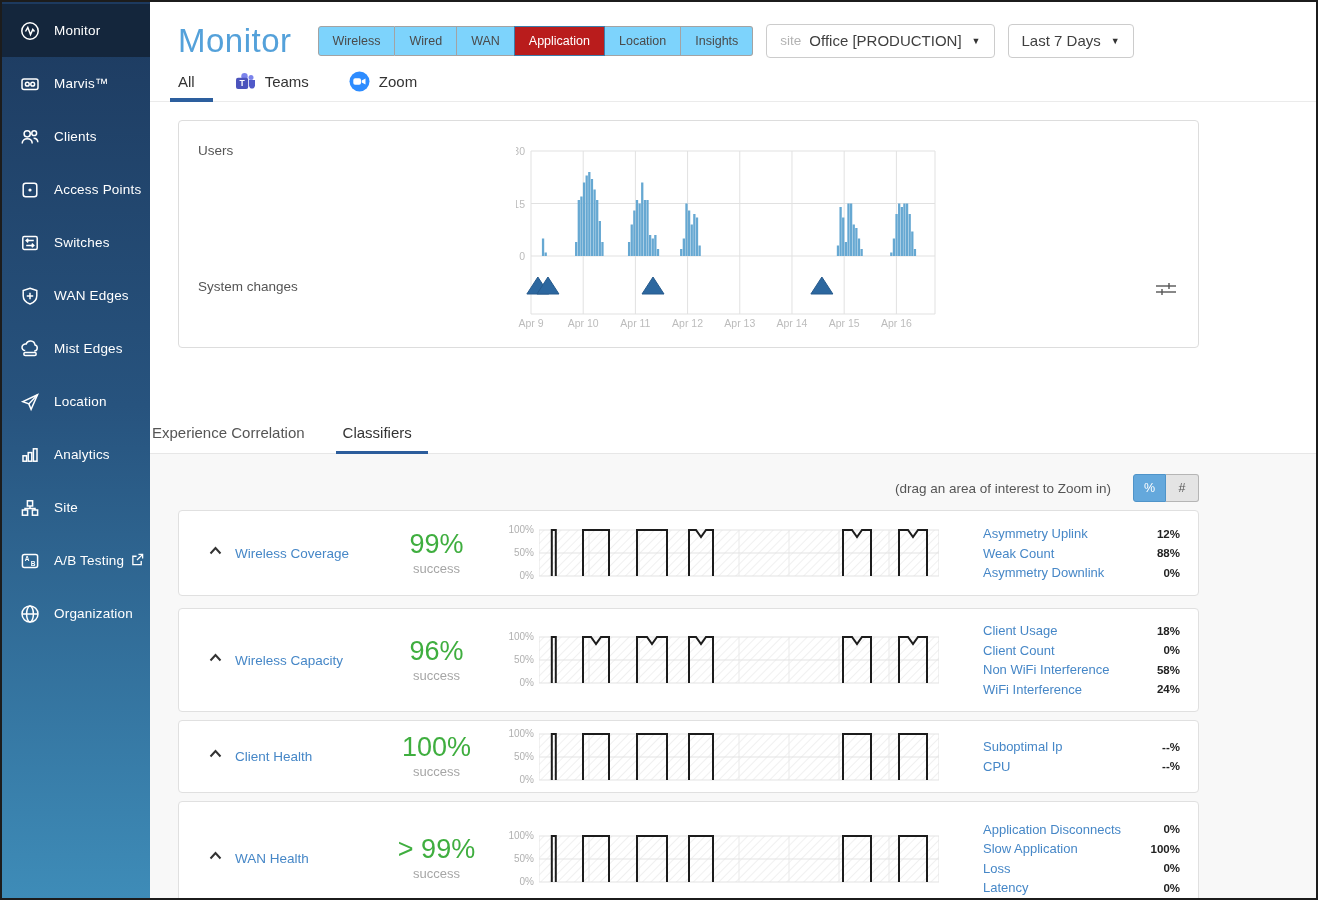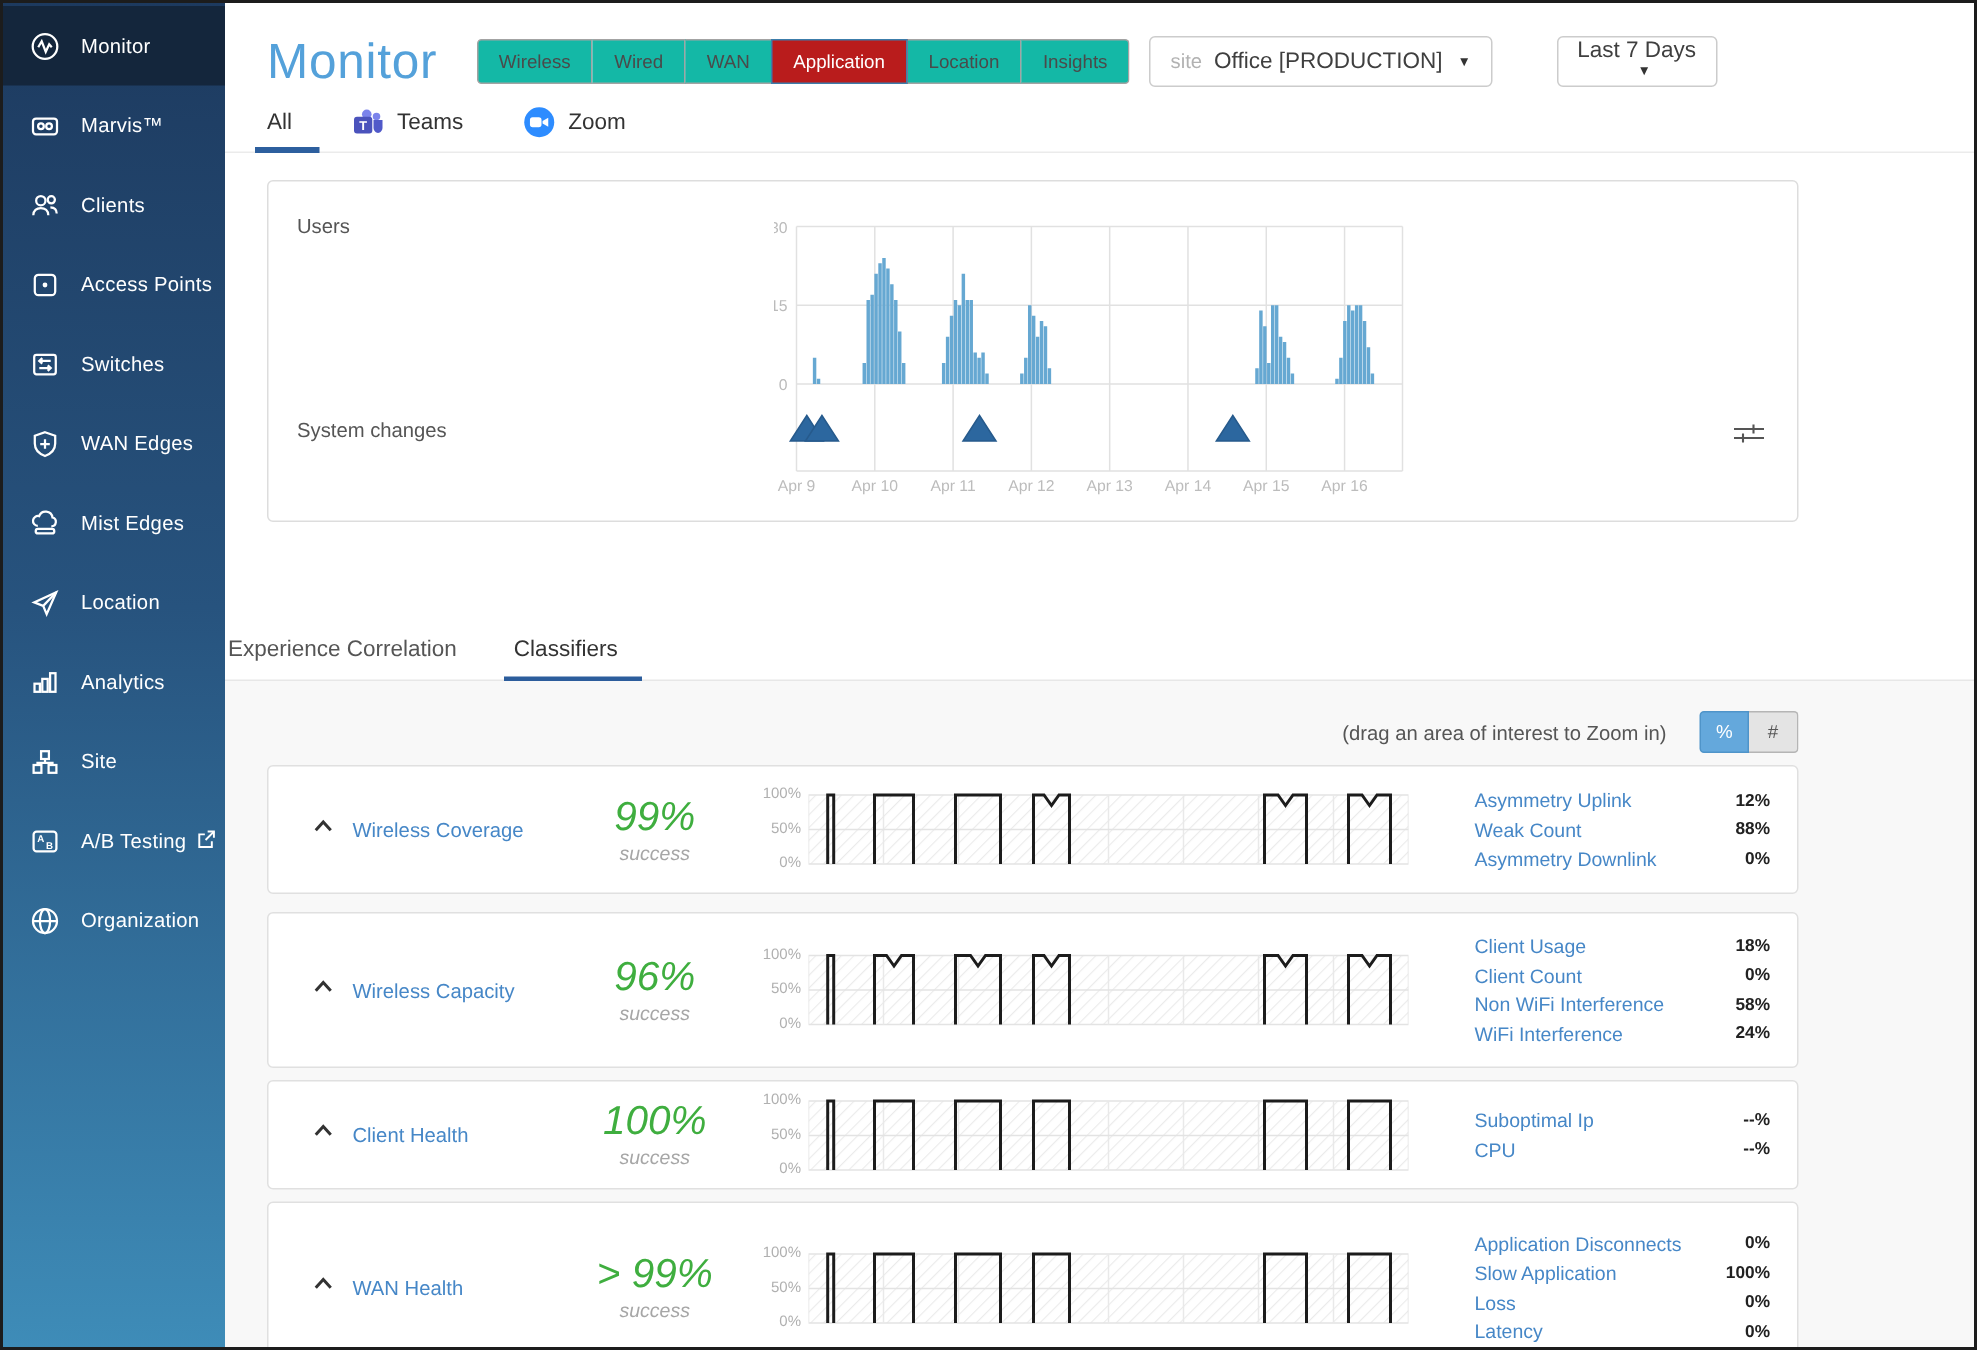--- a/index.html
+++ b/index.html
@@ -11,27 +11,27 @@
   .side-item { height:53px; display:flex; align-items:center; gap:12px; padding-left:16px; cursor:pointer; }
   .side-item.active { background:#14263c; }
   .side-icon { width:24px; display:flex; justify-content:center; align-items:center; }
   .side-label { font-size:13.5px; font-weight:500; letter-spacing:.2px; white-space:nowrap; display:flex; align-items:center; gap:7px; }
 
   
   .main { flex:1; position:relative; background:#fff; }
   .topbar { display:flex; align-items:center; padding:21px 0 0 28px; height:56px; }
   .page-title { font-size:33px; color:#54a1da; font-weight:300; margin-right:26px; letter-spacing:.5px; }
   .seg-group { display:flex; }
-  .seg { height:30px; padding:0 14px; background:#14b8a6; border:1px solid #a3a3a3; border-left:none; font-size:12.5px; color:#4a4a4a; display:flex; align-items:center; cursor:pointer; }
+  .seg { height:30px; padding:0 14px; background:#7dd3fc; border:1px solid #a3a3a3; border-left:none; font-size:12.5px; color:#4a4a4a; display:flex; align-items:center; cursor:pointer; }
   .seg:first-child { border-left:1px solid #a3a3a3; border-radius:3px 0 0 3px; }
   .seg:last-child { border-radius:0 3px 3px 0; }
   .seg.active { background:#b91c1c; border:1px solid #3c7dab; color:#fff; margin-left:-1px; position:relative; z-index:1; }
   .site-select, .time-select { height:34px; border:1px solid #ccc; border-radius:4px; display:flex; align-items:center; padding:0 13px; background:#fff; cursor:pointer; }
   .site-select { margin-left:13px; }
-  .time-select { margin-left:43px;flex-direction:column; }
+  .time-select { margin-left:13px; }
   .site-tag { font-size:13.5px; color:#b2b2b2; margin-right:8px; }
   .sel-val { font-size:15px; color:#3f3f3f; }
   .caret { font-size:9px; color:#333; margin-left:10px; }
 
   
   .subtabs { display:flex; gap:40px; padding-left:28px; border-bottom:1px solid #ebebeb; height:40px; align-items:center; margin-top:4px; }
   .subtab { display:flex; align-items:center; gap:9px; font-size:15px; color:#333; height:100%; position:relative; cursor:pointer; }
   .subtab.active::after { content:""; position:absolute; left:-8px; right:-18px; bottom:-1px; height:4px; background:#2d5f9e; }
 
   
@@ -55,21 +55,21 @@
   .tbtn { width:33px; height:28px; display:flex; align-items:center; justify-content:center; font-size:12.5px; border:1px solid #b5b5b5; background:#e4e4e4; color:#555; cursor:pointer; }
   .tbtn + .tbtn { border-left:none; }
   .tbtn:first-child { border-radius:3px 0 0 3px; }
   .tbtn:last-child { border-radius:0 3px 3px 0; }
   .tbtn.active { background:#64a8dc; color:#fff; border-color:#4f94c9; }
 
   .card { width:1021px; background:#fff; border:1px solid #e0e0e0; border-radius:4px; display:flex; align-items:center; }
   .card-left { flex:0 0 195px; display:flex; align-items:flex-start; gap:13px; padding-left:30px; }
   .chev { cursor:pointer; display:flex; }
   .card-title { font-size:13.5px; color:#4687c7; cursor:pointer; white-space:nowrap; }
-  .card-pct { flex:0 0 125px; text-align:center;font-style:italic; }
+  .card-pct { flex:0 0 125px; text-align:center; }
   .pct-val { font-size:27px; color:#3fae3f; line-height:1; }
   .pct-sub { font-size:13px; color:#a6a6a6; margin-top:3px; }
   .card-spark { flex:0 0 440px; display:flex; align-items:center; }
   .spark-labels { width:40px; height:54px; position:relative; }
   .spark-labels span { position:absolute; right:5px; font-size:10px; color:#b0b0b0; }
   .card-items { flex:1; padding:0 18px 0 44px; }
   .item-row { display:flex; justify-content:space-between; align-items:center; margin:4.5px 0; }
   .item-label { font-size:13px; color:#4687c7; cursor:pointer; }
   .item-val { font-size:11.5px; color:#222; font-weight:bold; }
 </style>

